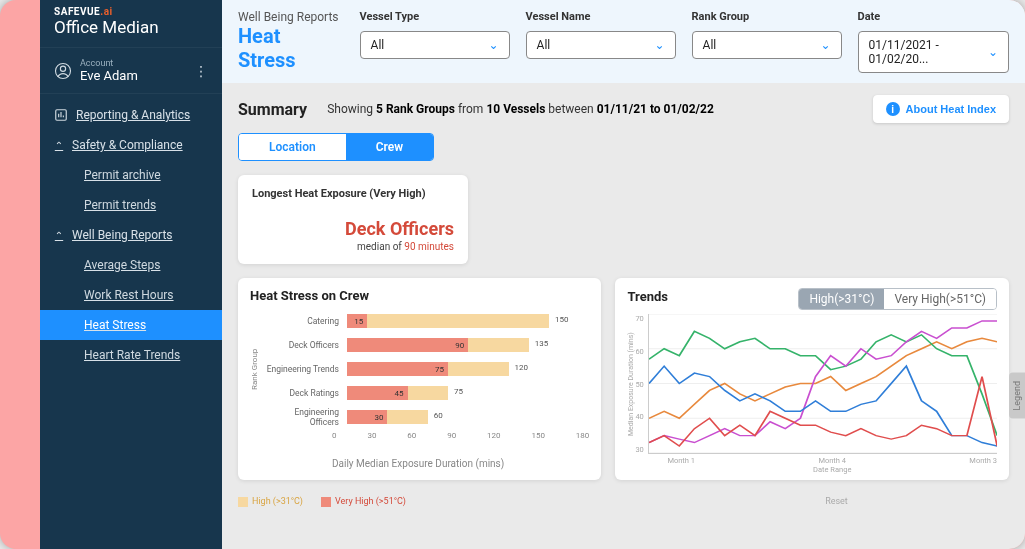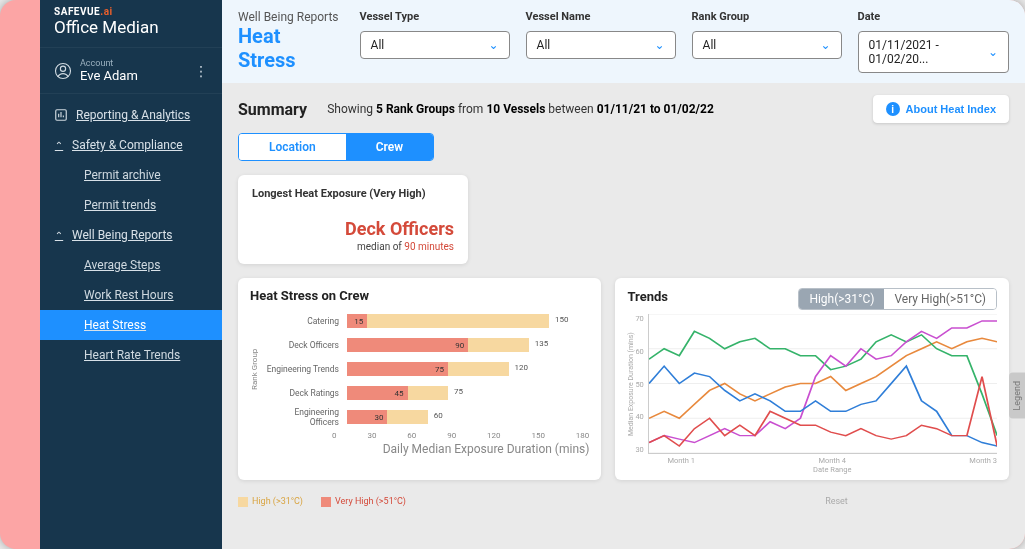--- a/index.html
+++ b/index.html
@@ -235,25 +235,25 @@
   }
   .bar-xaxis {
     display: flex;
     margin-left: 82px;
     justify-content: space-between;
     font-size: 8px;
     color: #888;
     margin-top: 2px;
   }
   .bar-xlabel {
-    text-align: right;
-    font-size: 12px;
+    text-align: left;
+    font-size: 10px;
     color: #888;
     margin-left: 82px;
-    margin-top: 2px;
+    margin-top: 18px;
   }
 
   
   .trends-header {
     display: flex;
     align-items: center;
   }
   .trends-toggle {
     margin-left: auto;
     display: inline-flex;

